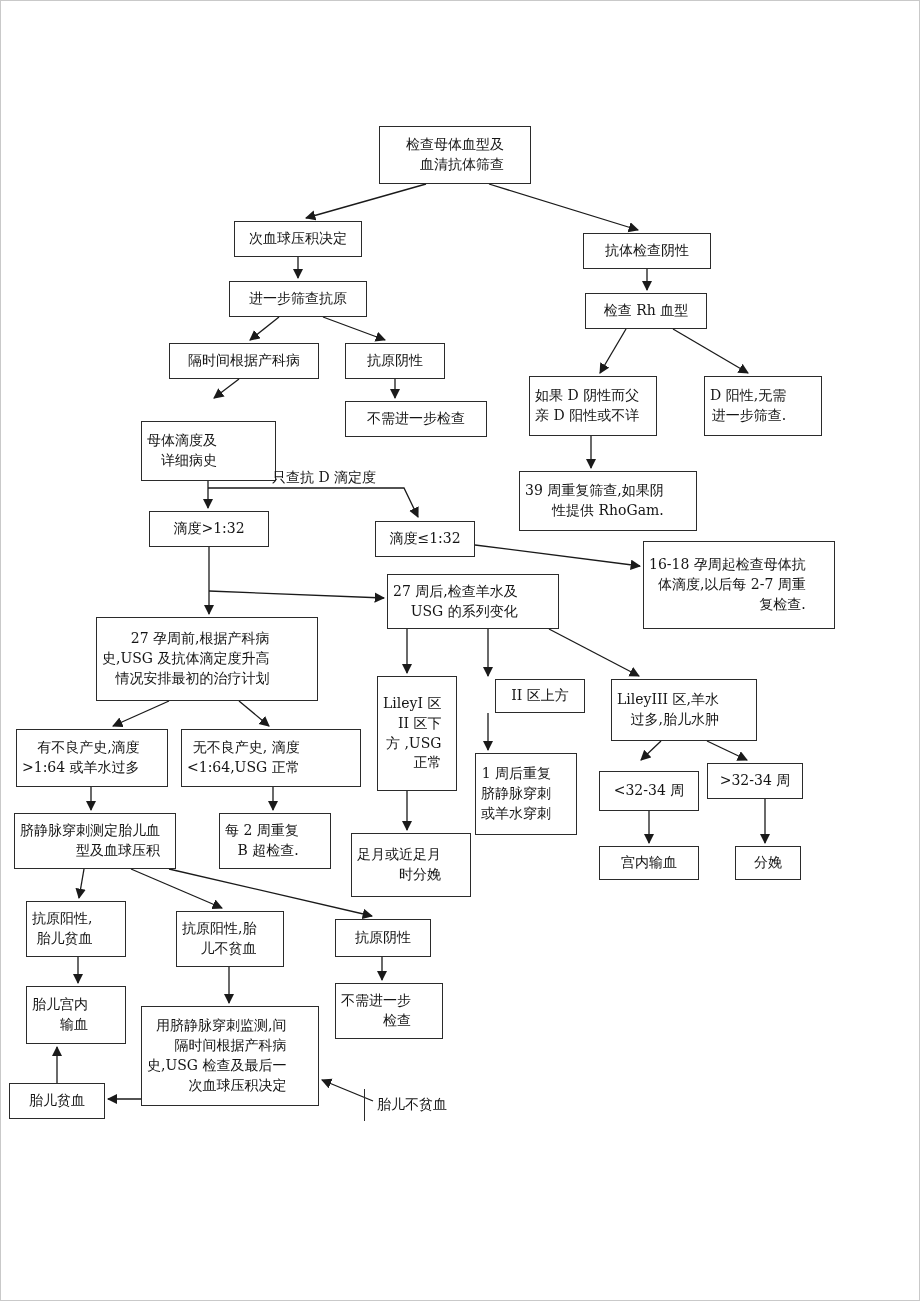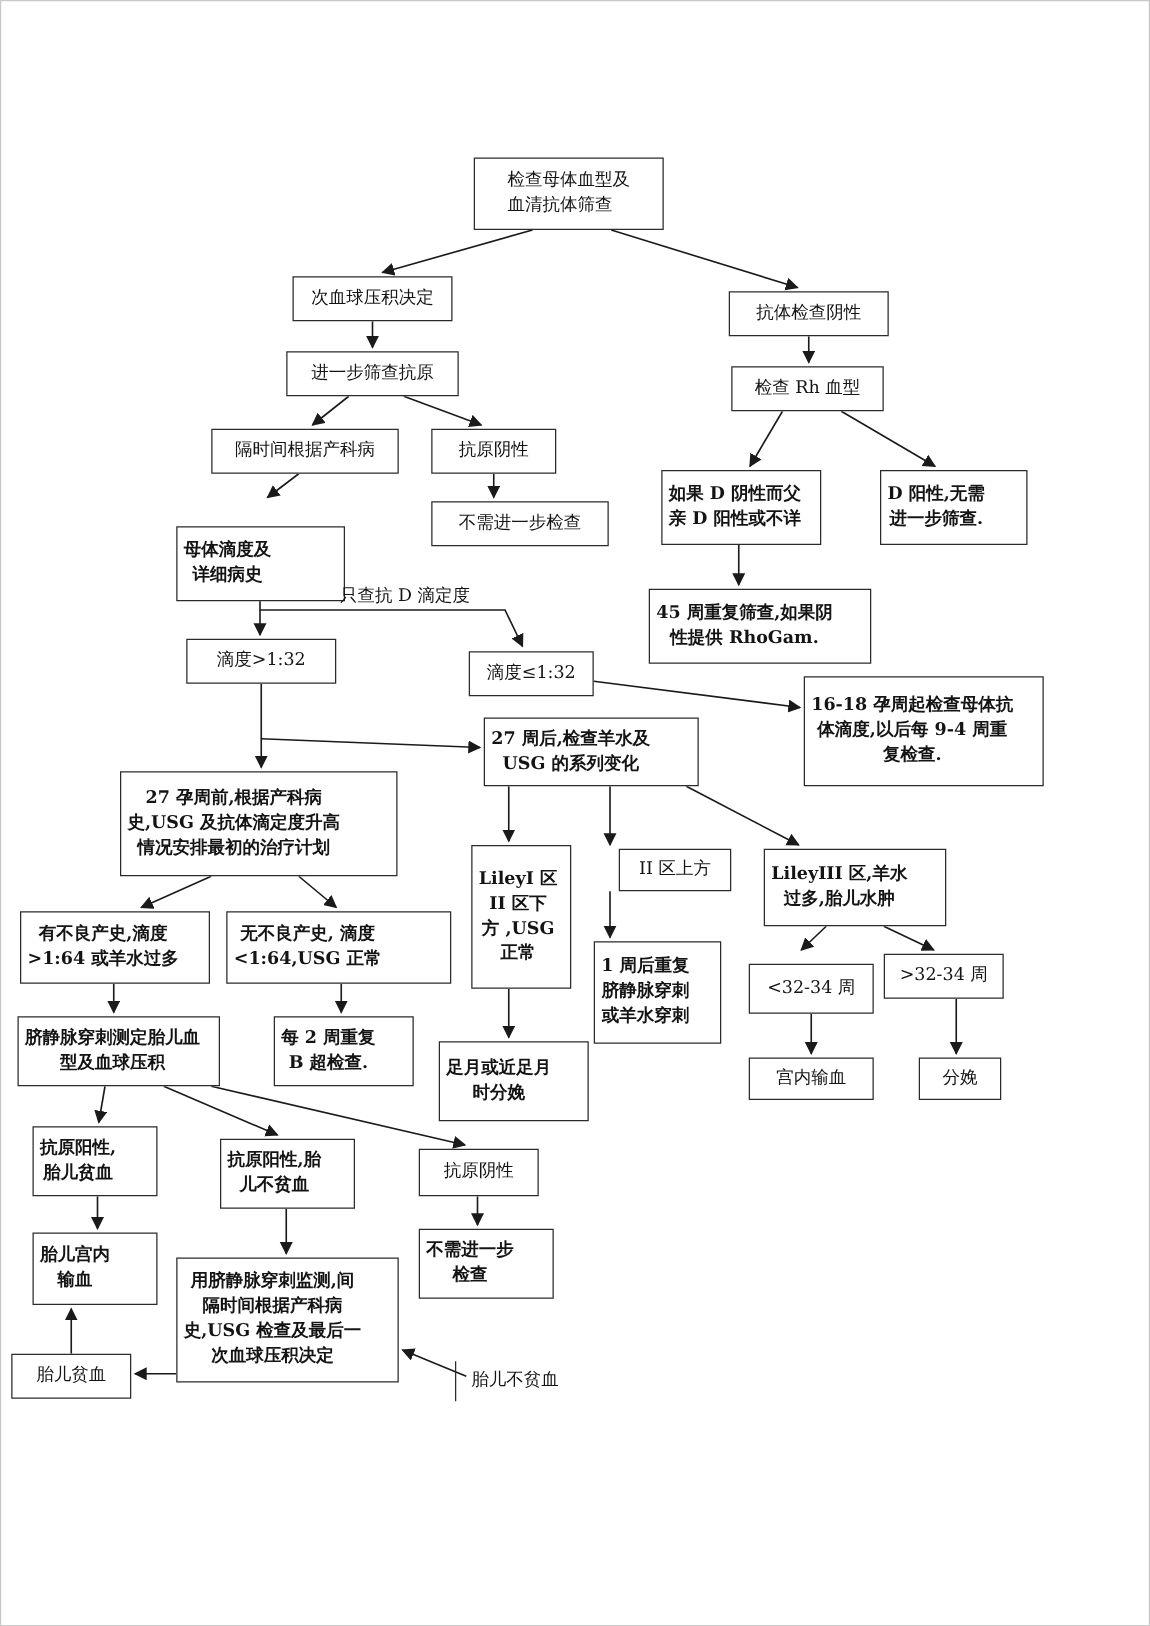--- a/index.html
+++ b/index.html
@@ -15,28 +15,28 @@
   .arrow-layer{position:absolute;left:0;top:0;width:920px;height:1301px;z-index:1;}
   .node{
     position:absolute;
     z-index:2;
     border:1px solid #2b2b2b;
     background:#ffffff;
     box-sizing:border-box;
     display:flex;
     align-items:center;
     justify-content:center;
-    text-align:left;
+    text-align:right;
     white-space:pre-line;
     font-size:14px;
     line-height:1.42;
     color:#141414;
     padding:2px 5px;
   }
-  .node.left{justify-content:flex-start;text-align:center;font-weight:bold;}
+  .node.left{justify-content:flex-start;text-align:right;}
   .node.plain{border:none;background:transparent;padding:0;}
   .node.cut{border:none;border-left:1px solid #2b2b2b;background:transparent;justify-content:flex-start;text-align:center;padding-left:12px;}
 </style>
 </head>
 <body>
 
 <div class="canvas">
 
   <svg class="arrow-layer" width="920" height="1301" viewBox="0 0 920 1301" xmlns="http://www.w3.org/2000/svg">
     <defs>
@@ -94,27 +94,27 @@
   <div class="node" style="left:168px;top:342px;width:150px;height:36px">隔时间根据产科病</div>
   <div class="node" style="left:344px;top:342px;width:100px;height:36px">抗原阴性</div>
   <div class="node" style="left:344px;top:400px;width:142px;height:36px">不需进一步检查</div>
   <div class="node left" style="left:140px;top:420px;width:135px;height:60px">母体滴度及
 详细病史</div>
   <div class="node" style="left:584px;top:292px;width:122px;height:36px">检查 Rh 血型</div>
   <div class="node left" style="left:528px;top:375px;width:128px;height:60px">如果 D 阴性而父
 亲 D 阳性或不详</div>
   <div class="node left" style="left:703px;top:375px;width:118px;height:60px">D 阳性,无需
 进一步筛查.</div>
-  <div class="node left" style="left:518px;top:470px;width:178px;height:60px">45 周重复筛查,如果阴
+  <div class="node left" style="left:518px;top:470px;width:178px;height:60px">39 周重复筛查,如果阴
 性提供 RhoGam.</div>
   <div class="node plain" style="left:256px;top:466px;width:134px;height:22px">只查抗 D 滴定度</div>
   <div class="node" style="left:148px;top:510px;width:120px;height:36px">滴度&gt;1:32</div>
   <div class="node" style="left:374px;top:520px;width:100px;height:36px">滴度≤1:32</div>
   <div class="node left" style="left:642px;top:540px;width:192px;height:88px">16-18 孕周起检查母体抗
-体滴度,以后每 9-4 周重
+体滴度,以后每 2-7 周重
 复检查.</div>
   <div class="node left" style="left:386px;top:573px;width:172px;height:55px">27 周后,检查羊水及
 USG 的系列变化</div>
   <div class="node left" style="left:95px;top:616px;width:222px;height:84px">27 孕周前,根据产科病
 史,USG 及抗体滴定度升高
 情况安排最初的治疗计划</div>
   <div class="node left" style="left:376px;top:675px;width:80px;height:115px">LileyI 区
 II 区下
 方 ,USG
 正常</div>

